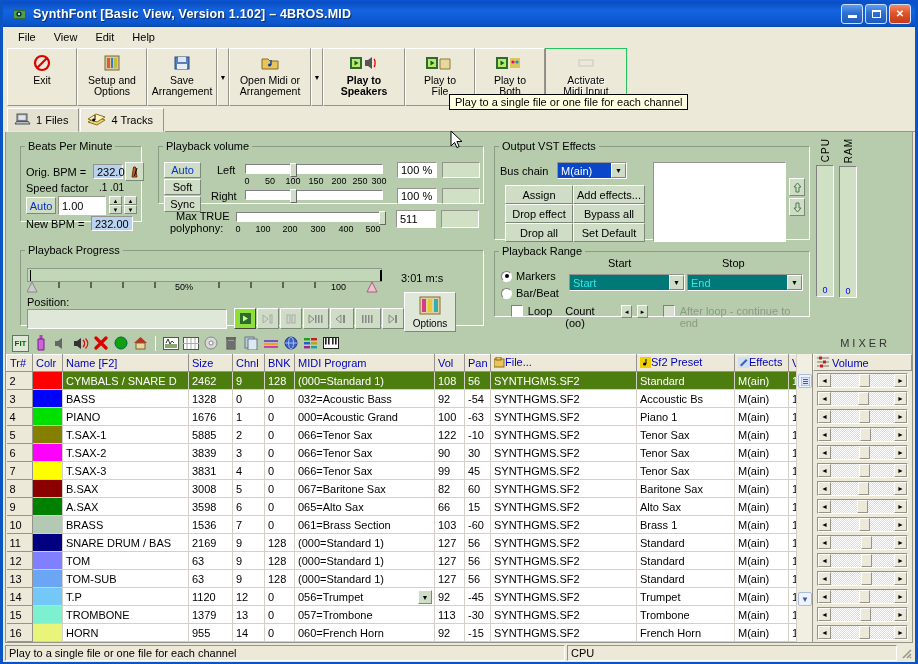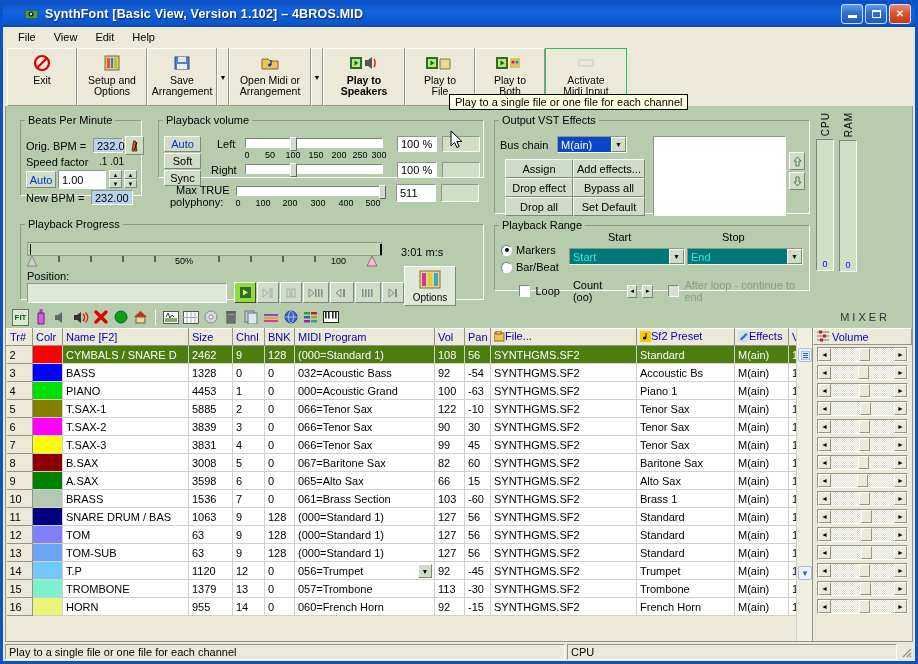--- a/index.html
+++ b/index.html
@@ -15,21 +15,21 @@
     position:absolute; inset:0;
     border:3px solid #0a54c4;
     border-top:none;
     background:#ece9d8;
     display:flex; flex-direction:column;
   }
   
   .titlebar {
     height:27px; flex:0 0 27px;
     background:linear-gradient(180deg,#0a54d6 0%,#0a4ec2 8%,#1464e0 40%,#0b55cc 88%,#0948a8 100%);
-    display:flex; align-items:center; padding:0 2px 0 21px; color:#fff;justify-content:flex-end;
+    display:flex; align-items:center; padding:0 2px 0 9px; color:#fff;justify-content:flex-end;
   }
   .titlebar .tb-icon { width:16px; height:16px; flex:0 0 16px; margin-right:5px; position:relative; }
   .titlebar .tb-text {
     font-weight:bold; font-size:12.5px; letter-spacing:0.2px;
     text-shadow:1px 1px 1px rgba(0,0,0,.55); white-space:nowrap;
   }
   .tb-btns { margin-left:auto; display:flex; gap:2px; padding-right:2px; }
   .tb-btn {
     width:22px;height:20px;border:1px solid #cfe0ff;border-radius:3px;
     display:flex;align-items:center;justify-content:center;
@@ -295,20 +295,44 @@
     </div>
 
     <div class="tooltip">Play to a single file or one file for each channel</div>
     <div class="cursor">
       <svg width="13" height="20" viewBox="0 0 13 20">
           <path d="M1 1l0 15 3.6-3.6 2.3 5.2 2.3-1-2.3-5.1 5.1 0z" fill="#fff" stroke="#000"></path>
         </svg>
     </div>
   </div>
 
+  <div class="tabrow">
+    <div class="tab" style="background:#e4e1d0">
+      <span>
+        <svg width="17" height="13" viewBox="0 0 17 13">
+            <rect x="3" y="1" width="10" height="7" fill="#9aa3b0" stroke="#555"></rect>
+            <rect x="4.5" y="2.3" width="7" height="4.5" fill="#dfe6ee"></rect>
+            <path d="M1 11h15l-1.5-2.5h-12z" fill="#b9c0c9" stroke="#555"></path>
+          </svg>
+      </span>
+      <span>1 Files</span>
+    </div>
+    <div class="tab active">
+      <span>
+        <svg width="19" height="14" viewBox="0 0 19 14">
+            <path d="M1 10l8-5 9 3-8 5z" fill="#f0d878" stroke="#8a7020"></path>
+            <path d="M1 7l8-5 9 3-8 5z" fill="#fff3c0" stroke="#8a7020"></path>
+            <path d="M8 3v5" stroke="#000" stroke-width="1"></path>
+            <circle cx="6.6" cy="8" r="1.5" fill="#000"></circle>
+          </svg>
+      </span>
+      <span>4 Tracks</span>
+    </div>
+    <div class="tabfill"></div>
+  </div>
 
   <div class="panel">
     <div class="topzone">
 
       <fieldset class="gb" style="left:14px;top:8px;width:122px;height:82px;">
         <legend>Beats Per Minute</legend>
         <div style="position:absolute;left:5px;top:14px;">Orig. BPM =</div>
         <div class="fieldblue" style="position:absolute;left:72px;top:12px;width:30px;">232.0</div>
         <div class="btn" style="position:absolute;left:104px;top:10px;width:19px;height:19px;">
           <svg width="13" height="13" viewBox="0 0 13 13">
@@ -508,21 +532,21 @@
           <span>Bar/Beat</span>
         </div>
         <div class="combo" style="position:absolute;left:74px;top:17px;width:116px;background:#007878;">
           <span class="cv" style="color:#30e8e8">Start</span>
           <span class="cb">▼</span>
         </div>
         <div class="combo" style="position:absolute;left:192px;top:17px;width:116px;background:#007878;">
           <span class="cv" style="color:#30e8e8">End</span>
           <span class="cb">▼</span>
         </div>
-        <div style="position:absolute;left:24px;top:48px;display:flex;align-items:center;gap:5px;">
+        <div style="position:absolute;left:16px;top:48px;display:flex;align-items:flex-start;gap:5px;">
           <span class="chk"></span>
           <span>Loop</span>
           <span style="margin-left:8px">Count  (oo)</span>
           <span class="btn" style="width:11px;height:13px;font-size:6px;">◄</span>
           <span class="btn" style="width:11px;height:13px;font-size:6px;">►</span>
           <span class="chk dis" style="margin-left:10px"></span>
           <span style="color:#8a9c84">After loop - continue to end</span>
         </div>
       </fieldset>
 
@@ -737,21 +761,21 @@
                 <td>SYNTHGMS.SF2</td>
                 <td></td>
                 <td>Accoustic Bs</td>
                 <td>M(ain)</td>
                 <td>1.00</td>
               </tr>
               <tr>
                 <td class="num">4</td>
                 <td class="colr" style="background: rgb(0, 224, 0); padding: 0px;"></td>
                 <td>PIANO</td>
-                <td>4453</td>
+                <td>1676</td>
                 <td>1</td>
                 <td>0</td>
                 <td>000=Acoustic Grand</td>
                 <td>100</td>
                 <td>-63</td>
                 <td>SYNTHGMS.SF2</td>
                 <td></td>
                 <td>Piano 1</td>
                 <td>M(ain)</td>
                 <td>1.00</td>
@@ -849,21 +873,21 @@
                 <td>SYNTHGMS.SF2</td>
                 <td></td>
                 <td>Brass 1</td>
                 <td>M(ain)</td>
                 <td>1.00</td>
               </tr>
               <tr>
                 <td class="num">11</td>
                 <td class="colr" style="background: rgb(0, 0, 128); padding: 0px;"></td>
                 <td>SNARE DRUM / BAS</td>
-                <td>1063</td>
+                <td>2169</td>
                 <td>9</td>
                 <td>128</td>
                 <td>(000=Standard 1)</td>
                 <td>127</td>
                 <td>56</td>
                 <td>SYNTHGMS.SF2</td>
                 <td></td>
                 <td>Standard</td>
                 <td>M(ain)</td>
                 <td>1.00</td>

